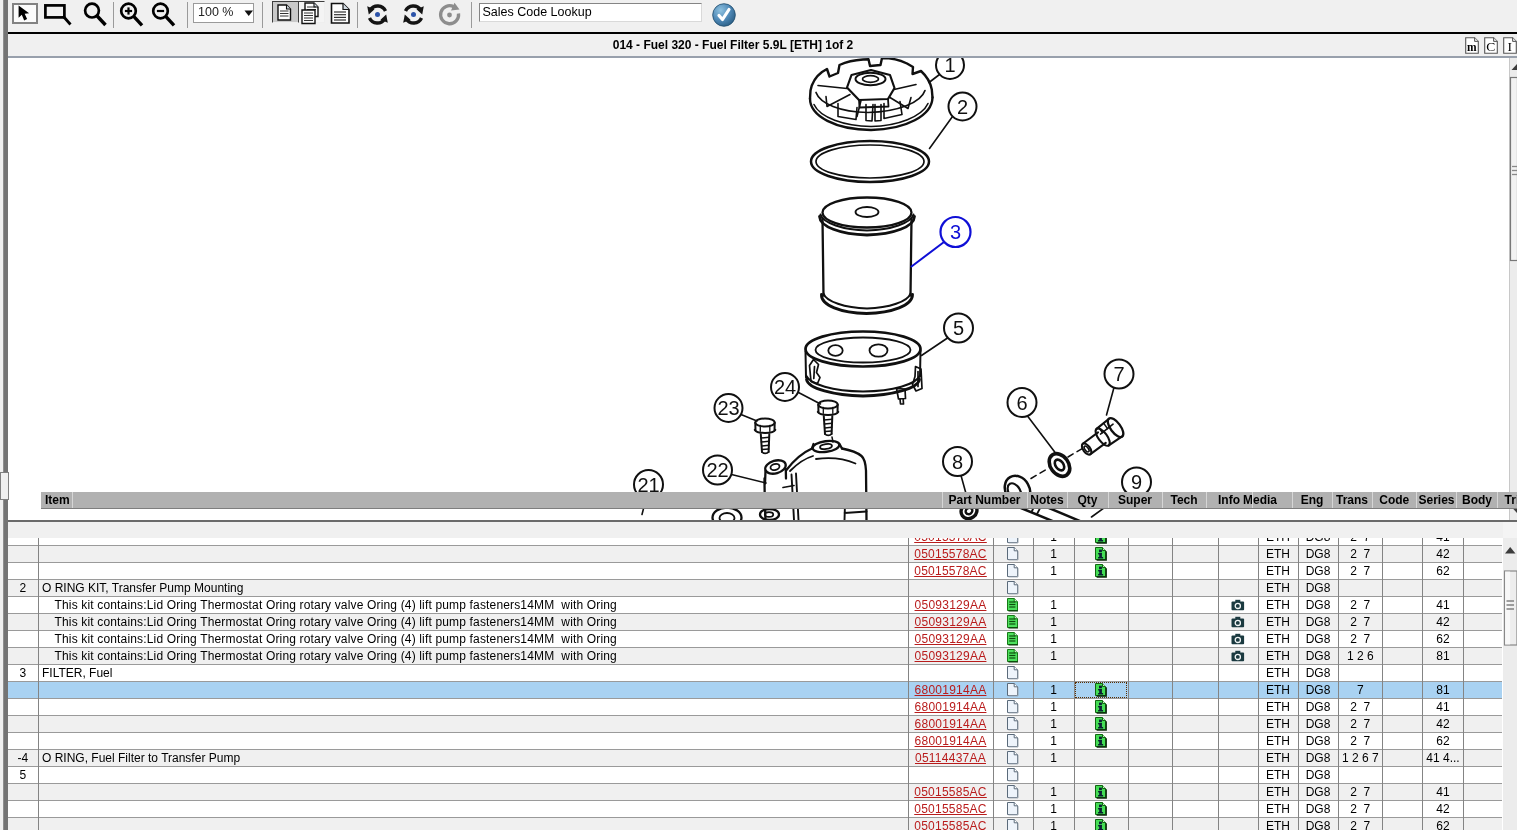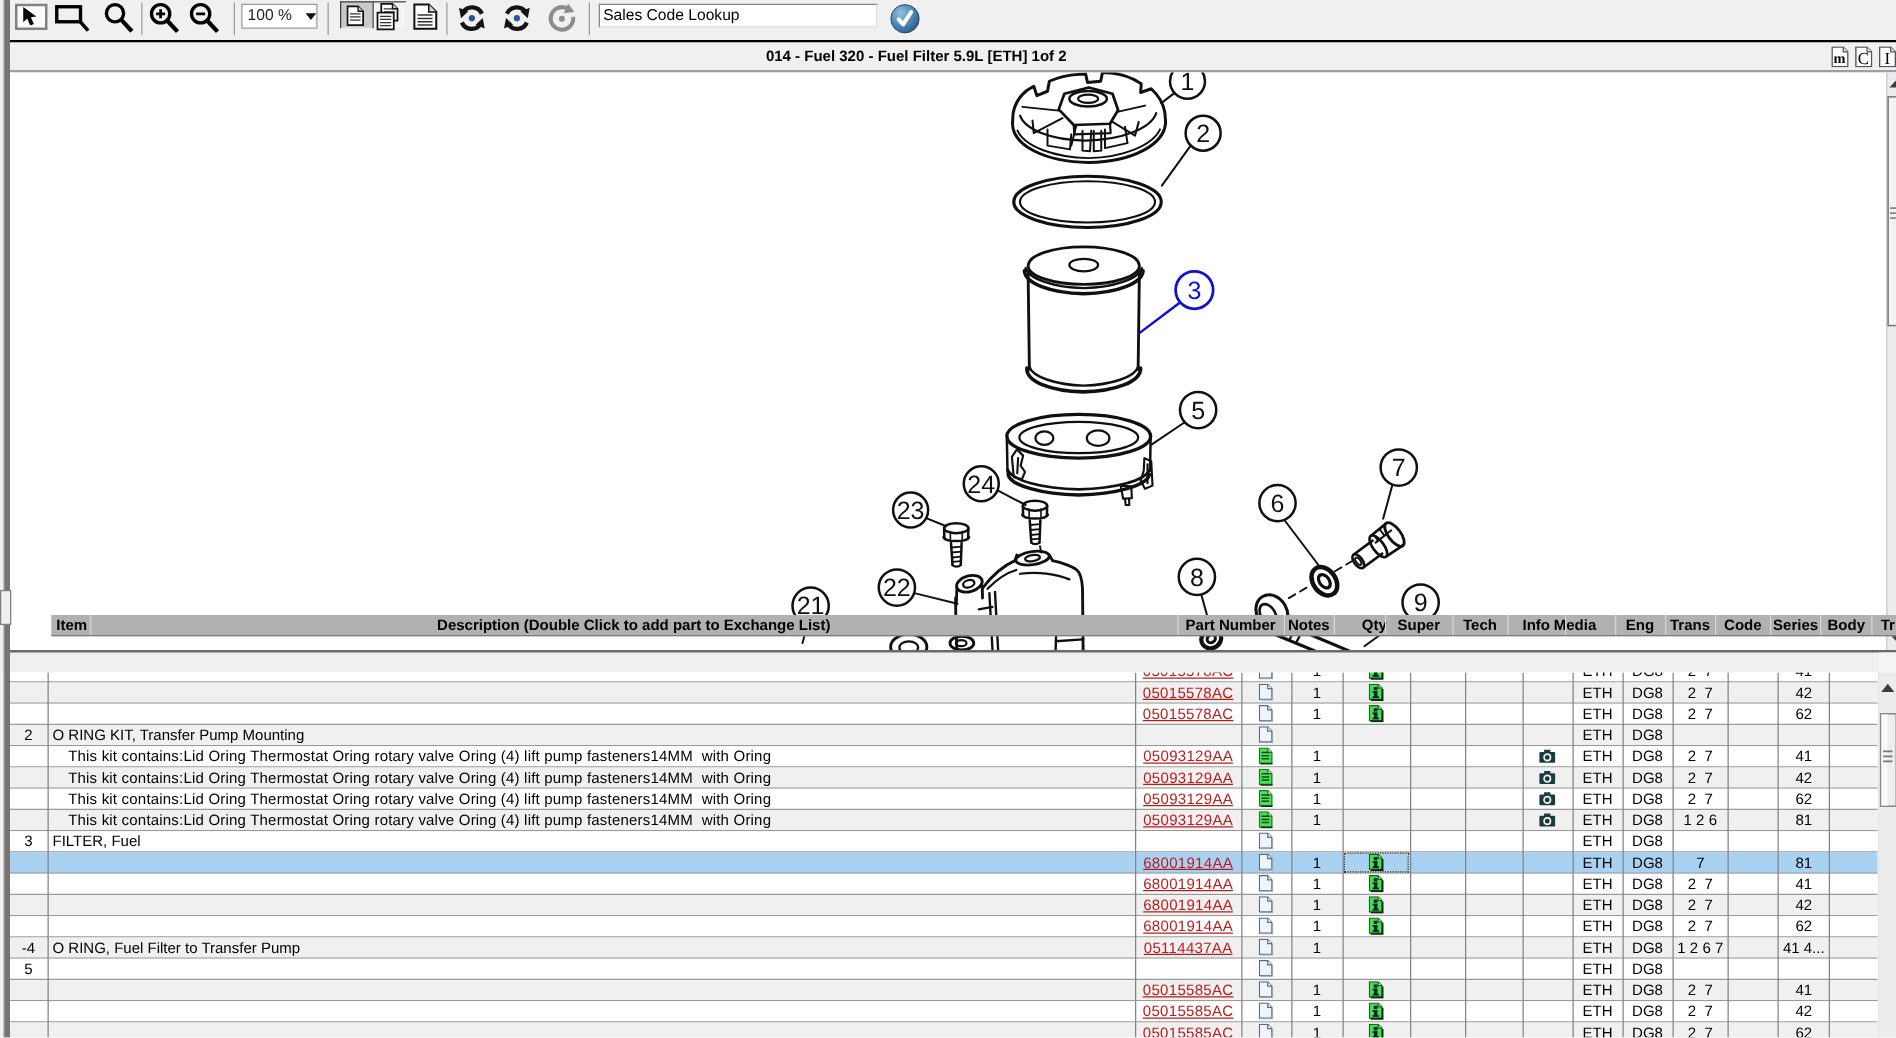--- a/index.html
+++ b/index.html
@@ -412,24 +412,23 @@
         <line x1="3" y1="112.5" x2="8.5" y2="112.5"></line>
         <line x1="3" y1="116.5" x2="8.5" y2="116.5"></line>
     </g>
     <polygon points="2.5,449 8.5,449 8.5,455.5" fill="#3c3c3c"></polygon>
   </svg>
 
   <div class="ab" style="left:7px;top:519.5px;width:1510px;height:2.5px;background:#6a6a6a;"></div>
   <div class="ab" style="left:1502.5px;top:522px;width:14.5px;height:15.5px;background:#f4f4f4;"></div>
   <div class="ab" id="thead" style="left:7px;top:492px;width:1495.5px;height:15.5px;background:#b1b1b1;border-bottom:0.5px solid #7e7e7e;margin-left:34px;">
   <div class="hcell" style="left:1px;width:29.5px;text-align:left;padding-left:3px;width:26.5px;">Item</div>
-  <div class="hcell" style="left:31.5px;width:869.0px;">Description (Double Click to add part to Exchange List)</div>
   <div class="hcell" style="left:893.5px;width:100px;">Part Number</div>
   <div class="hcell" style="left:956px;width:100px;">Notes</div>
-  <div class="hcell" style="left:996.5px;width:124px;">Qty</div>
+  <div class="hcell" style="left:996.5px;width:100px;">Qty</div>
   <div class="hcell" style="left:1044px;width:100px;">Super</div>
   <div class="hcell" style="left:1093px;width:100px;">Tech</div>
   <div class="hcell" style="left:1138px;width:100px;">Info</div>
   <div class="hcell" style="left:1181px;width:76px;">Media</div>
   <div class="hcell" style="left:1221px;width:100px;">Eng</div>
   <div class="hcell" style="left:1261px;width:100px;">Trans</div>
   <div class="hcell" style="left:1303.25px;width:100px;">Code</div>
   <div class="hcell" style="left:1345.5px;width:100px;">Series</div>
   <div class="hcell" style="left:1386px;width:100px;">Body</div>
   <div class="hcell" style="left:1426.25px;width:100px;">Trim</div>

